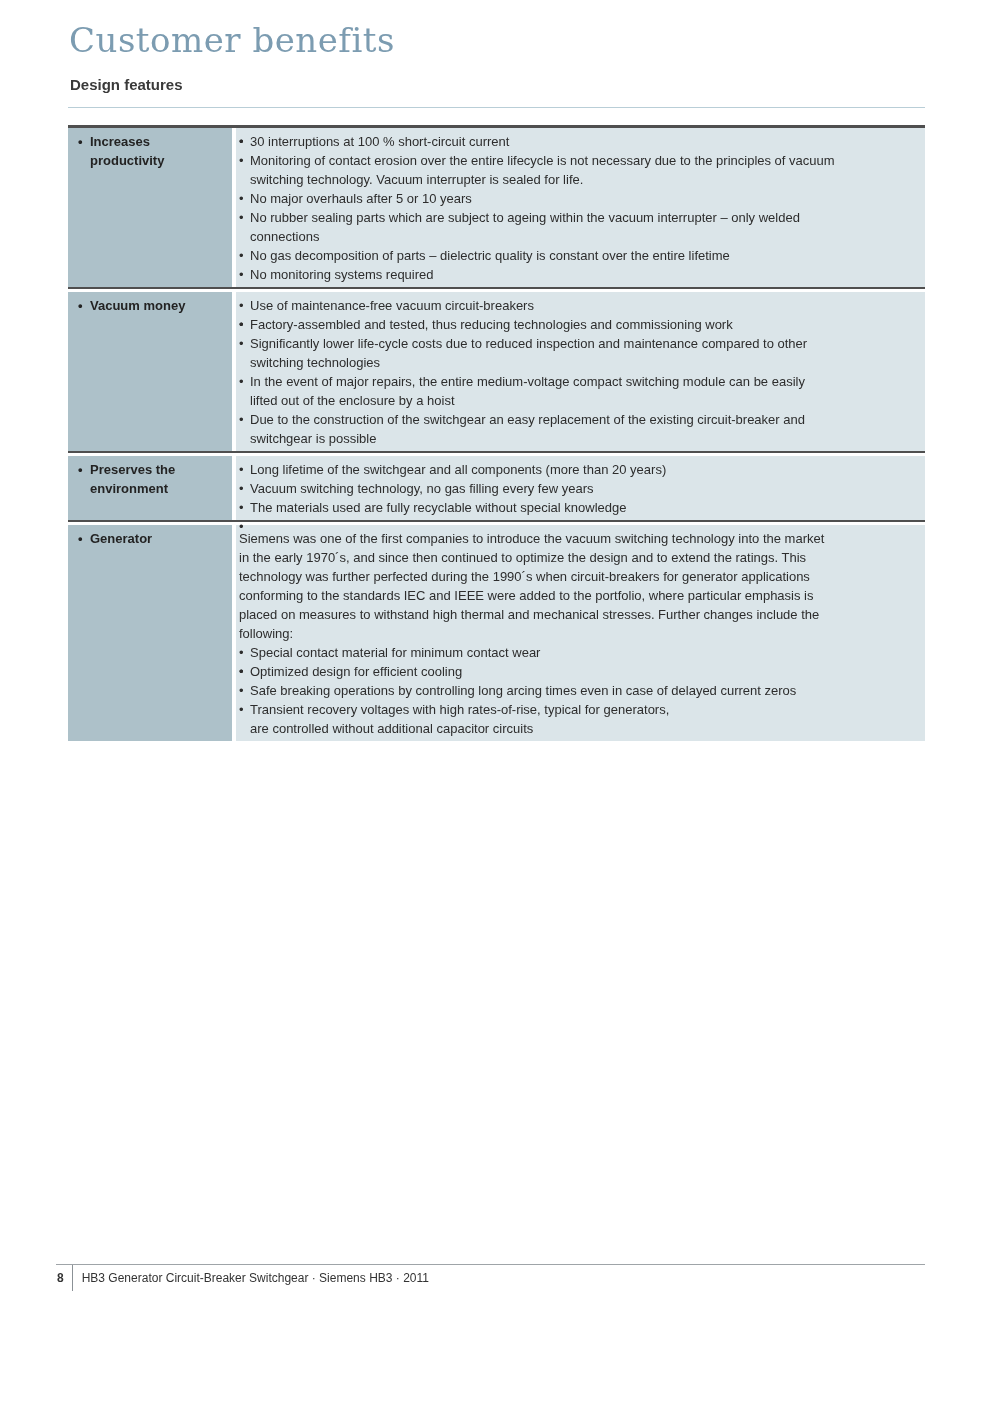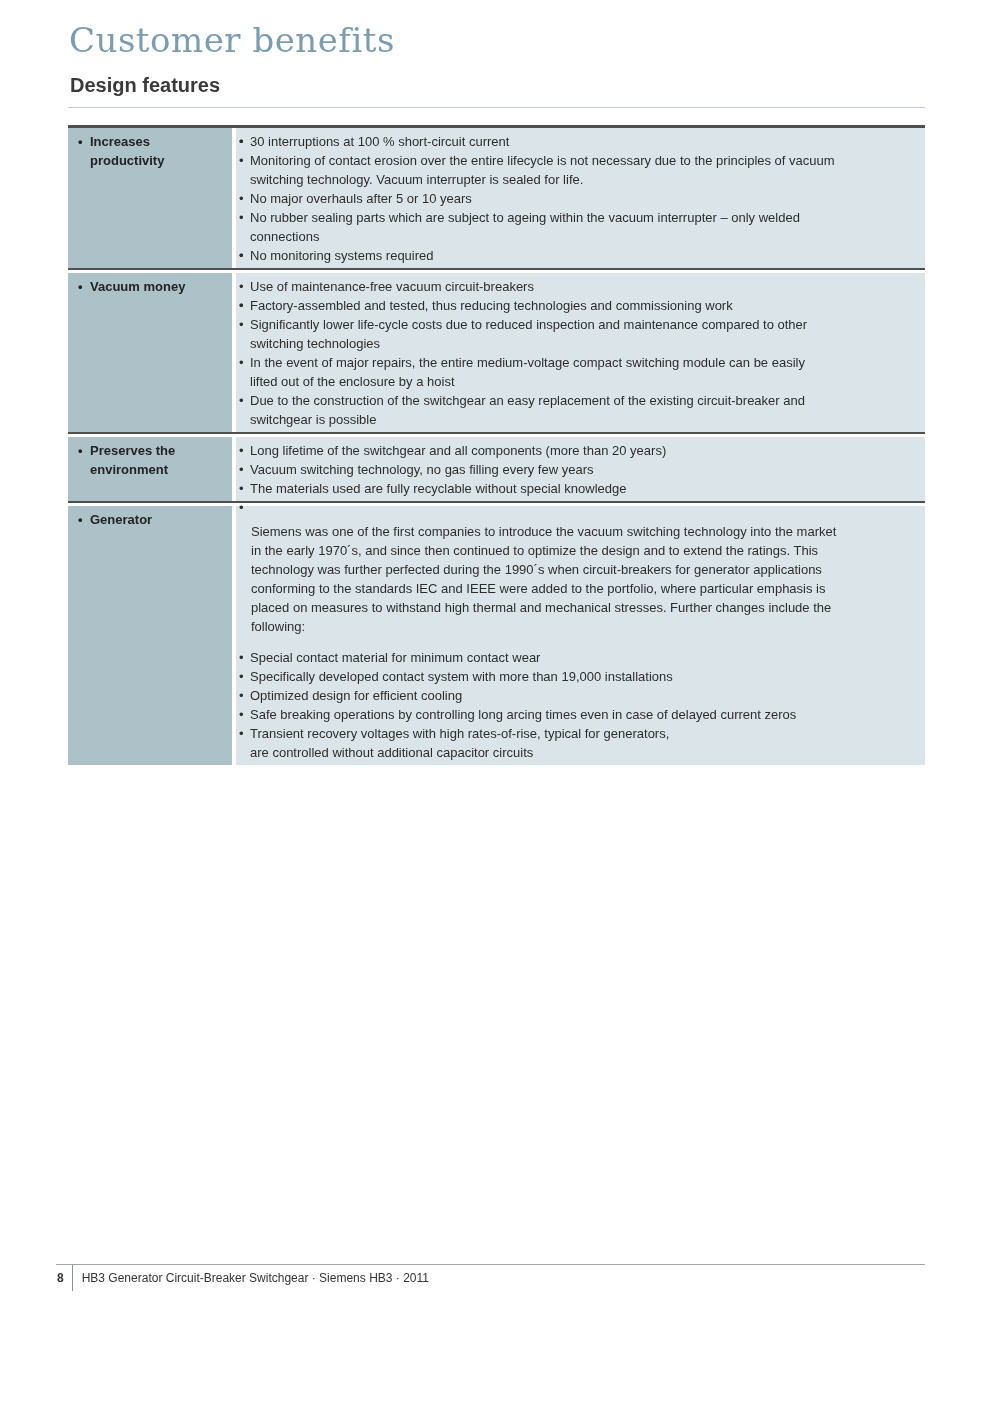--- a/index.html
+++ b/index.html
@@ -30,21 +30,21 @@
     font-size:34px;
     line-height:40px;
     color:var(--title-color);
     letter-spacing:0.5px;
   }
   .subtitle{
     position:absolute;
     left:70px;
     top:76px;
     margin:0;
-    font-size:20px;
+    font-size:15px;
     line-height:18px;
     font-weight:700;
     color:#3a3a3a;
   }
   .rule-light{
     position:absolute;
     left:68px;
     top:107px;
     width:857px;
     height:1px;
@@ -86,21 +86,21 @@
   }
   .content-cell{
     flex:1;
     background:var(--content-bg);
     padding:4px 10px 3px 3px;
     font-size:13px;
     line-height:19px;
     color:var(--text-dark);
   }
   .intro{
-    margin:12px;
+    margin:0;
     white-space:pre-line;
   }
   .bullet-item{
     position:relative;
     padding-left:11px;
   }
   .bullet-item .bullet-glyph{
     position:absolute;
     left:0;
     top:0;
@@ -148,21 +148,21 @@
         <div class="label-cell"><span class="bullet-glyph">•</span><span class="label-text">Increases
 productivity</span></div>
         <div class="content-cell">
           <div class="bullet-item"><span class="bullet-glyph">•</span></div>
           <div class="bullet-item"><span class="bullet-glyph">•</span><span class="bullet-text">30 interruptions at 100 % short-circuit current</span></div>
           <div class="bullet-item"><span class="bullet-glyph">•</span><span class="bullet-text">Monitoring of contact erosion over the entire lifecycle is not necessary due to the principles of vacuum
 switching technology. Vacuum interrupter is sealed for life.</span></div>
           <div class="bullet-item"><span class="bullet-glyph">•</span><span class="bullet-text">No major overhauls after 5 or 10 years</span></div>
           <div class="bullet-item"><span class="bullet-glyph">•</span><span class="bullet-text">No rubber sealing parts which are subject to ageing within the vacuum interrupter – only welded
 connections</span></div>
-          <div class="bullet-item"><span class="bullet-glyph">•</span></div>
+          <div class="bullet-item"><span class="bullet-glyph">•</span><span class="bullet-text">No gas decomposition of parts – dielectric quality is constant over the entire lifetime</span></div>
           <div class="bullet-item"><span class="bullet-glyph">•</span><span class="bullet-text">No monitoring systems required</span></div>
         </div>
       </div>
       <div class="benefit-row">
         <div class="label-cell"><span class="bullet-glyph">•</span><span class="label-text">Vacuum money</span></div>
         <div class="content-cell">
           <div class="bullet-item"><span class="bullet-glyph">•</span><span class="bullet-text">Use of maintenance-free vacuum circuit-breakers</span></div>
           <div class="bullet-item"><span class="bullet-glyph">•</span></div>
           <div class="bullet-item"><span class="bullet-glyph">•</span><span class="bullet-text">Factory-assembled and tested, thus reducing technologies and commissioning work</span></div>
           <div class="bullet-item"><span class="bullet-glyph">•</span><span class="bullet-text">Significantly lower life-cycle costs due to reduced inspection and maintenance compared to other
@@ -186,21 +186,21 @@
       <div class="benefit-row">
         <div class="label-cell"><span class="bullet-glyph">•</span><span class="label-text">Generator</span></div>
         <div class="content-cell">
           <p class="intro">Siemens was one of the first companies to introduce the vacuum switching technology into the market
 in the early 1970´s, and since then continued to optimize the design and to extend the ratings. This
 technology was further perfected during the 1990´s when circuit-breakers for generator applications
 conforming to the standards IEC and IEEE were added to the portfolio, where particular emphasis is
 placed on measures to withstand high thermal and mechanical stresses. Further changes include the
 following:</p>
           <div class="bullet-item"><span class="bullet-glyph">•</span><span class="bullet-text">Special contact material for minimum contact wear</span></div>
-          <div class="bullet-item"><span class="bullet-glyph">•</span><span class="bullet-text">Specifically developed contact system with more than 19,000 installations</span></div>
+          <div class="bullet-item"><span class="bullet-glyph">•</span></div>
           <div class="bullet-item"><span class="bullet-glyph">•</span><span class="bullet-text">Optimized design for efficient cooling</span></div>
           <div class="bullet-item"><span class="bullet-glyph">•</span><span class="bullet-text">Safe breaking operations by controlling long arcing times even in case of delayed current zeros</span></div>
           <div class="bullet-item"><span class="bullet-glyph">•</span><span class="bullet-text">Transient recovery voltages with high rates-of-rise, typical for generators,
 are controlled without additional capacitor circuits</span></div>
         </div>
       </div>
     </div>
 
   <div class="footer">
     <span class="page-num">8</span>

